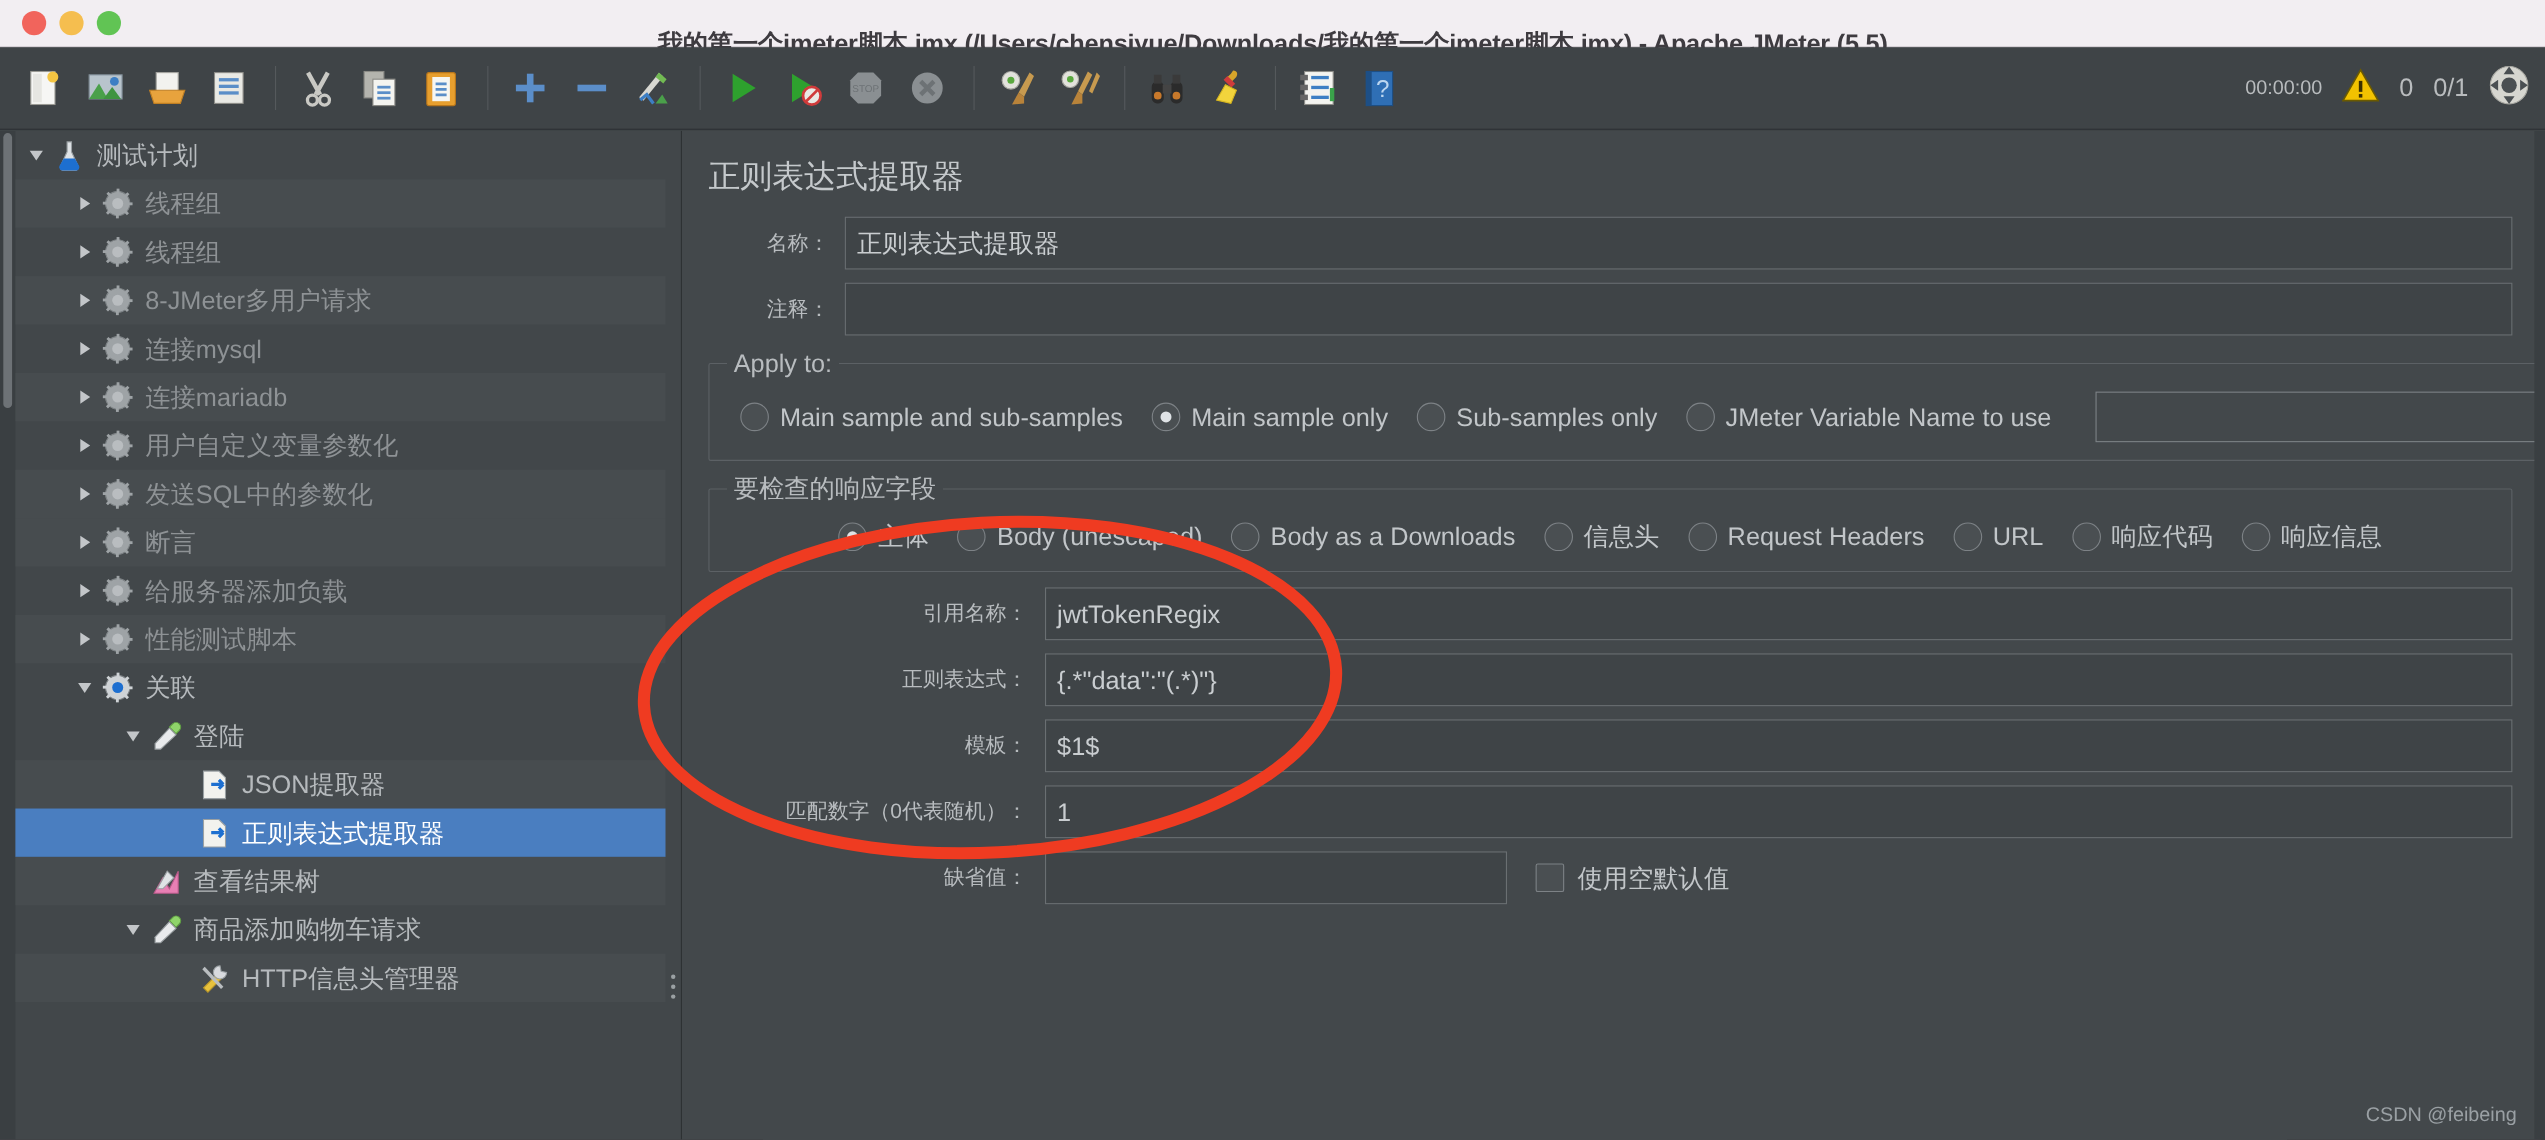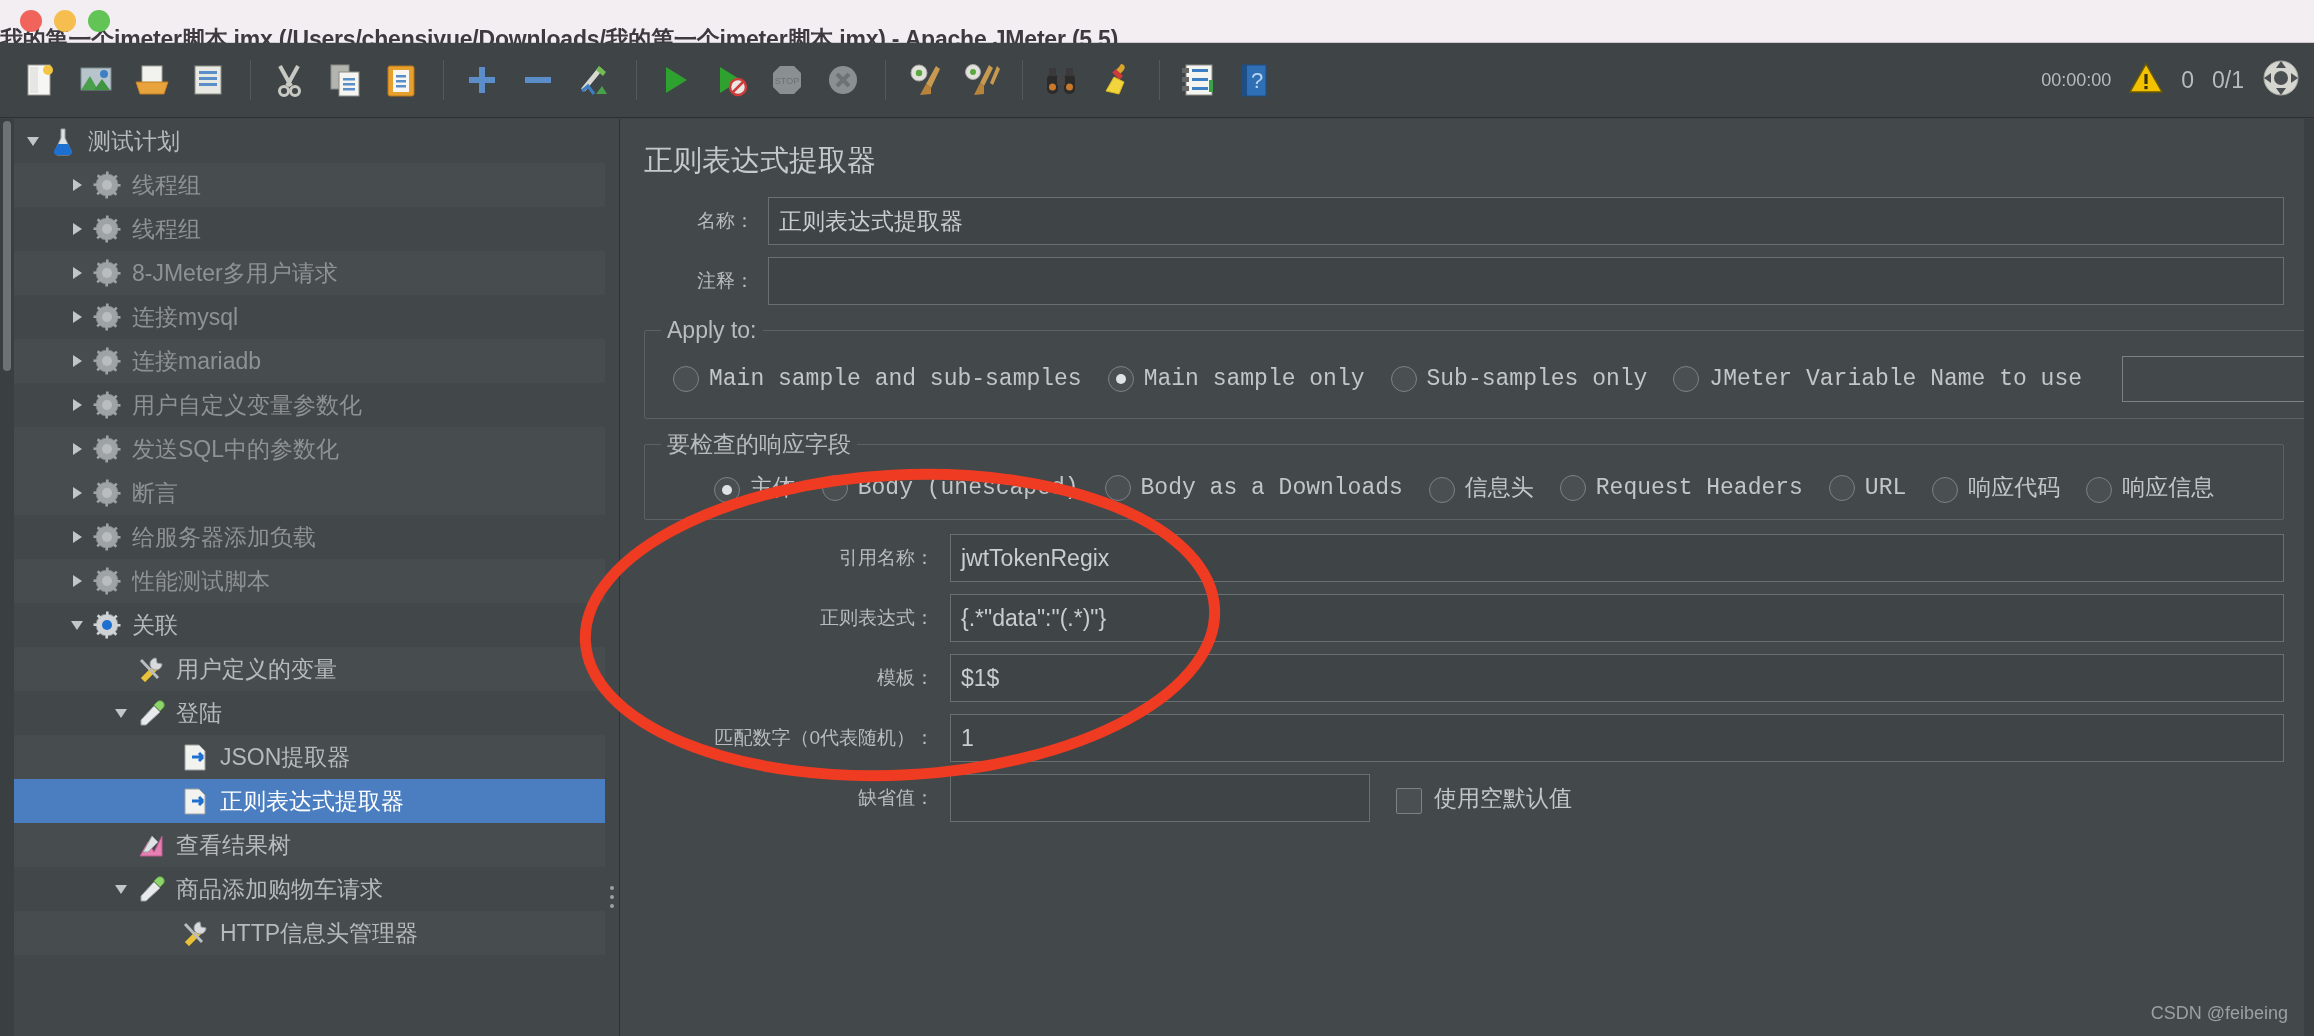--- a/index.html
+++ b/index.html
@@ -17,21 +17,21 @@
     background: #f2eef2;
     border-bottom: 1px solid #cfc9cf;
     display: flex; align-items: center;
   }
   .traffic { position: absolute; left: 20px; top: 50%; transform: translateY(-50%); display: flex; gap: 12px; }
   .dot { width: 22px; height: 22px; border-radius: 50%; display:block; }
   .dot.red { background: #f1645c; }
   .dot.yellow { background: #f5be4f; }
   .dot.green { background: #61c454; }
   .window-title {
-    width: 100%; 
+    width: 100%; text-align: center;
     font-size: 23px; font-weight: bold; color: #3e3b40;
     white-space: nowrap; letter-spacing: -0.2px; margin-top: 36px;
   }
 
   
   .toolbar {
     position: relative; height: 75px; width: 100%;
     background: #3f4447;
     border-bottom: 1px solid #2c3033;
     display: flex; align-items: center; padding-left: 14px;
@@ -110,21 +110,21 @@
     display: flex; align-items: center; font-family: "Liberation Sans", sans-serif;
   }
 
   fieldset.group {
     border: 1px solid #5c6165; border-radius: 2px;
     margin-top: 10px; margin-bottom: 10px; padding: 0 12px 16px 12px;
   }
   fieldset.group > legend { font-size: 23px; color: #b8bcbf; padding: 0 6px; margin-left: 4px; }
   .radio-row { display: flex; align-items: center; padding-top: 12px; }
   .radio-row.centered { justify-content: center; }
-  .radio-item { display: flex; align-items: flex-end; margin-right: 26px; cursor: pointer; white-space: nowrap; font-family: Liberation Mono, monospace; }
+  .radio-item { display: flex; align-items: center; margin-right: 26px; cursor: pointer; white-space: nowrap; }
   .radio-item:last-child { margin-right: 0; }
   .radio {
     width: 26px; height: 26px; border-radius: 50%; border: 1px solid #7d8286;
     background: #4a4f52; flex: none; margin-right: 10px; position: relative;
   }
   .radio.on::after {
     content: ""; position: absolute; left: 50%; top: 50%; transform: translate(-50%,-50%);
     width: 10px; height: 10px; border-radius: 50%; background: #dfe3e6;
   }
   .radio-label { font-size: 23px; color: #c2c6c9; }
@@ -621,31 +621,20 @@
                 <rect x="14" y="1.5" width="2.6" height="5" fill="#cfd3d6" transform="rotate(135 15 15)"></rect>
                 <rect x="14" y="1.5" width="2.6" height="5" fill="#cfd3d6" transform="rotate(180 15 15)"></rect>
                 <rect x="14" y="1.5" width="2.6" height="5" fill="#cfd3d6" transform="rotate(225 15 15)"></rect>
                 <rect x="14" y="1.5" width="2.6" height="5" fill="#cfd3d6" transform="rotate(270 15 15)"></rect>
                 <rect x="14" y="1.5" width="2.6" height="5" fill="#cfd3d6" transform="rotate(315 15 15)"></rect>
                 <circle cx="15" cy="15" r="5" fill="#1d6fd0"></circle>
               </svg>
             </span>
             <span class="t-label">关联</span>
           </div>
-          <div class="tree-row alt" style="padding-left: 94px;">
-            <span class="twisty none"></span>
-            <span class="t-icon">
-              <svg width="30" height="30" viewBox="0 0 30 30">
-                <path d="M5 24 L20 9 L24 13 L9 28 Z" fill="#e8c23c" stroke="#b9972a"></path>
-                <path d="M20 4 a6 6 0 1 0 6 6 l-5 -1 z" fill="#d8dade" stroke="#9aa0a3"></path>
-                <path d="M5 6 L22 24" stroke="#b9bdc0" stroke-width="3"></path>
-              </svg>
-            </span>
-            <span class="t-label">用户定义的变量</span>
-          </div>
           <div class="tree-row" style="padding-left: 94px;">
             <span class="twisty open"></span>
             <span class="t-icon">
               <svg width="30" height="30" viewBox="0 0 30 30">
                 <path d="M21 4 a4 4 0 0 1 6 6 l-3 3 l-6 -6 z" fill="#8fd46a" stroke="#5f9e42"></path>
                 <path d="M18 8 L24 14 L10 27 L5 27 L5 22 Z" fill="#e8eaec" stroke="#9aa0a3"></path>
               </svg>
             </span>
             <span class="t-label">登陆</span>
           </div>

